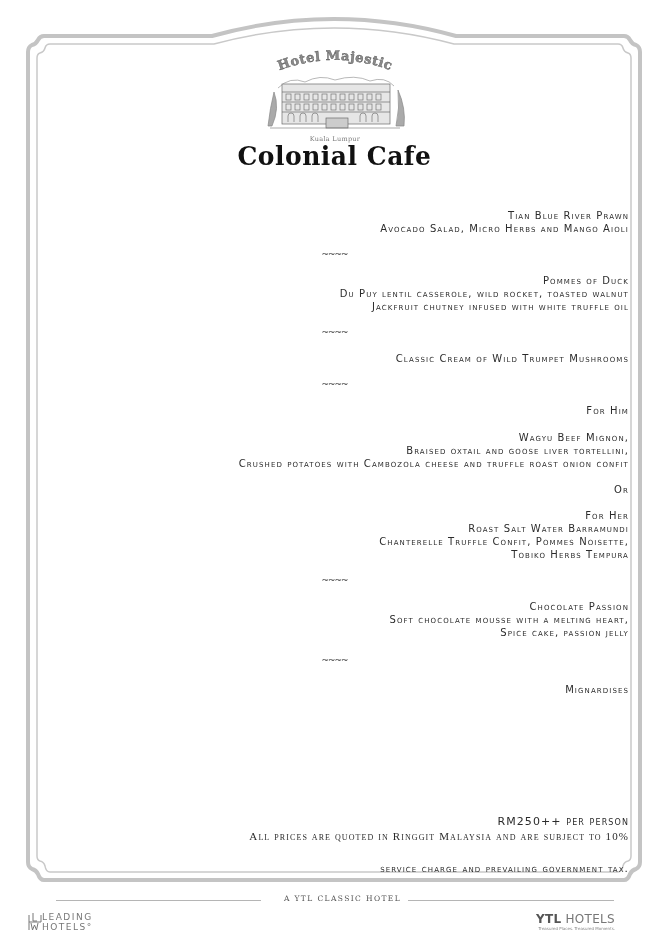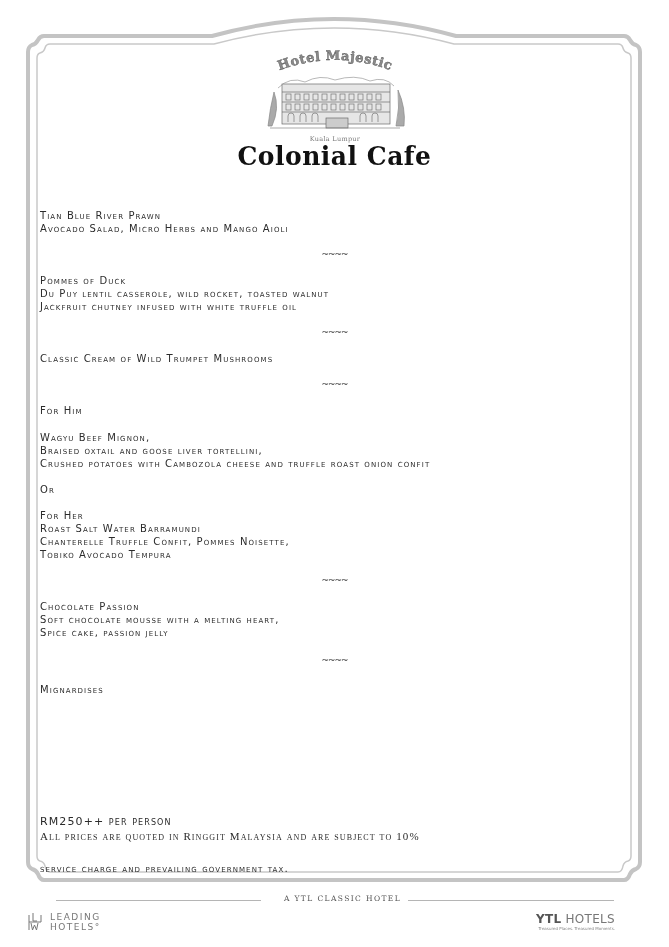--- a/index.html
+++ b/index.html
@@ -4,29 +4,29 @@
 <style>
   html, body { margin:0; padding:0; background:#ffffff; }
   body { width:669px; height:947px; position:relative; overflow:hidden;
          font-family:"DejaVu Sans", sans-serif; color:#2a2a2a; }
   .frame-svg { position:absolute; left:0; top:0; width:669px; height:900px; }
   .logo { position:absolute; left:260px; top:48px; width:150px; height:100px; }
   .cafe-title { position:absolute; left:0; width:669px; top:142px; text-align:center;
                 font-family:"DejaVu Serif", serif; font-weight:bold; font-size:25px;
                 letter-spacing:0.5px; color:#111; transform:scaleY(1.05); }
   .menu { position:absolute; left:40px; width:589px; top:0; }
-  .line { position:absolute; left:0; width:589px; text-align:left;
+  .line { position:absolute; left:0; width:589px; text-align:right;
           font-size:10px; letter-spacing:1.1px; font-variant:small-caps;
           line-height:13px; color:#2b2b2b; white-space:nowrap; }
   .sep { position:absolute; left:0; width:589px; text-align:center;
          font-size:9px; color:#333; letter-spacing:-1px; line-height:10px; }
   .footer-rule { position:absolute; top:900px; height:1px; background:#b5b5b5; }
   .footer-tag { position:absolute; top:894px; left:0; width:669px; text-align:center;
                 font-family:"DejaVu Serif", serif; font-size:7.5px; letter-spacing:1.4px; color:#555;padding-left:8px; }
-  .lhw { position:absolute; left:28px; top:912px; display:flex; align-items:center; gap:8px; }
+  .lhw { position:absolute; left:28px; top:912px; display:flex; align-items:center; }
   .lhw-mark { width:14px; height:20px; }
   .lhw-text { font-size:9px; letter-spacing:1.5px; color:#777; line-height:10px; }
   .ytl { position:absolute; right:54px; top:913px; text-align:right; }
   .ytl-brand { font-size:12px; color:#777; letter-spacing:0.3px; line-height:13px;text-align:right; }
   .ytl-brand b { color:#555; }
   .ytl-tag { font-size:4px; color:#888; line-height:6px; }
 </style>
 </head>
 <body>
 
@@ -107,21 +107,21 @@
   <div class="line" style="top:404px">For Him</div>
   <div class="line" style="top:431px">Wagyu Beef Mignon,</div>
   <div class="line" style="top:444px">Braised oxtail and goose liver tortellini,</div>
   <div class="line" style="top:457px">Crushed potatoes with Cambozola cheese and truffle roast onion confit</div>
 
   <div class="line" style="top:483px">Or</div>
 
   <div class="line" style="top:509px">For Her</div>
   <div class="line" style="top:522px">Roast Salt Water Barramundi</div>
   <div class="line" style="top:535px">Chanterelle Truffle Confit, Pommes Noisette,</div>
-  <div class="line" style="top:548px">Tobiko Avocado Tempura</div>
+  <div class="line" style="top:548px">Tobiko Herbs Tempura</div>
   <div class="sep" style="top:575px">~~~~</div>
 
   <div class="line" style="top:600px">Chocolate Passion</div>
   <div class="line" style="top:613px">Soft chocolate mousse with a melting heart,</div>
   <div class="line" style="top:626px">Spice cake, passion jelly</div>
   <div class="sep" style="top:655px">~~~~</div>
 
   <div class="line" style="top:683px">Mignardises</div>
 
   <div class="line" style="top:815px; font-size:11px;">RM250++ per person</div>

